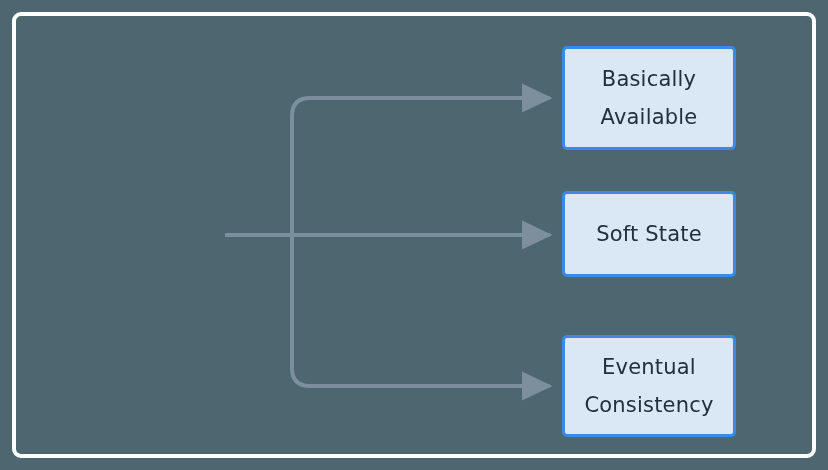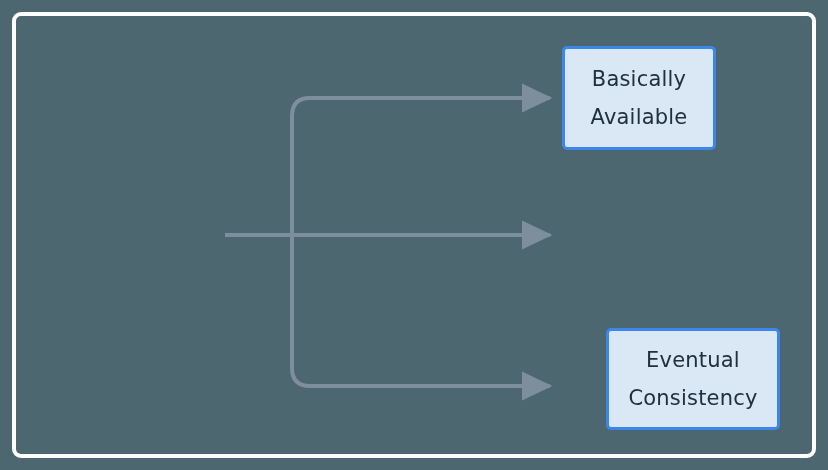--- a/index.html
+++ b/index.html
@@ -60,35 +60,34 @@
   }
   #node-base {
     left: 68px;
     top: 202px;
     width: 157px;
     height: 66px;
   }
   #node-basically-available {
     left: 562px;
     top: 46px;
-    width: 154px;
+    width: 174px;
     height: 104px;
   }
   #node-soft-state {
     left: 562px;
     top: 191px;
     width: 174px;
     height: 86px;
   }
   #node-eventual-consistency {
     left: 562px;
-    top: 328px;
+    top: 335px;
     width: 174px;
     height: 102px;
-    margin-left: 44px;
   }
 </style>
 </head>
 <body>
 
 <div id="canvas">
 
   <svg id="edges" viewBox="0 0 828 470" width="828" height="470" xmlns="http://www.w3.org/2000/svg">
     <defs>
       <marker id="arrowhead" markerWidth="9" markerHeight="9" refX="7.6" refY="4.5" orient="auto" markerUnits="strokeWidth">
@@ -102,19 +101,20 @@
 
     <path d="M 292 235 L 550 235" fill="none" stroke="#7d8f9c" stroke-width="4" stroke-linecap="butt" marker-end="url(#arrowhead)"></path>
 
     <path d="M 292 235 L 292 368 Q 292 386 310 386 L 550 386" fill="none" stroke="#7d8f9c" stroke-width="4" stroke-linecap="butt" stroke-linejoin="round" marker-end="url(#arrowhead)"></path>
   </svg>
 
 
   <div class="node" id="node-basically-available">Basically
 Available</div>
 
+  <div class="node" id="node-soft-state">Soft State</div>
 
   <div class="node" id="node-eventual-consistency">Eventual
 Consistency</div>
 
   <div id="frame"></div>
 
 </div>
 
 </body></html>

